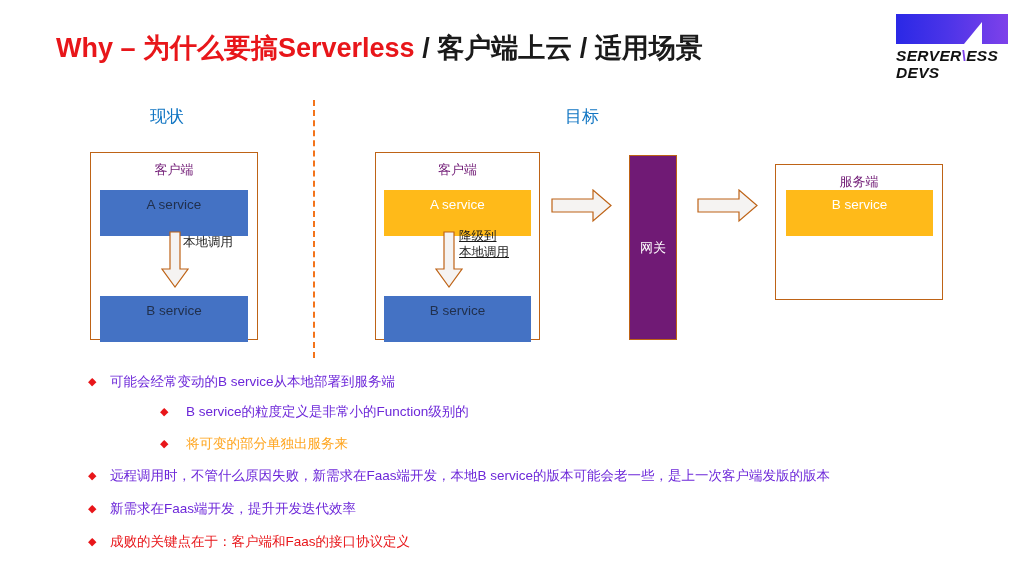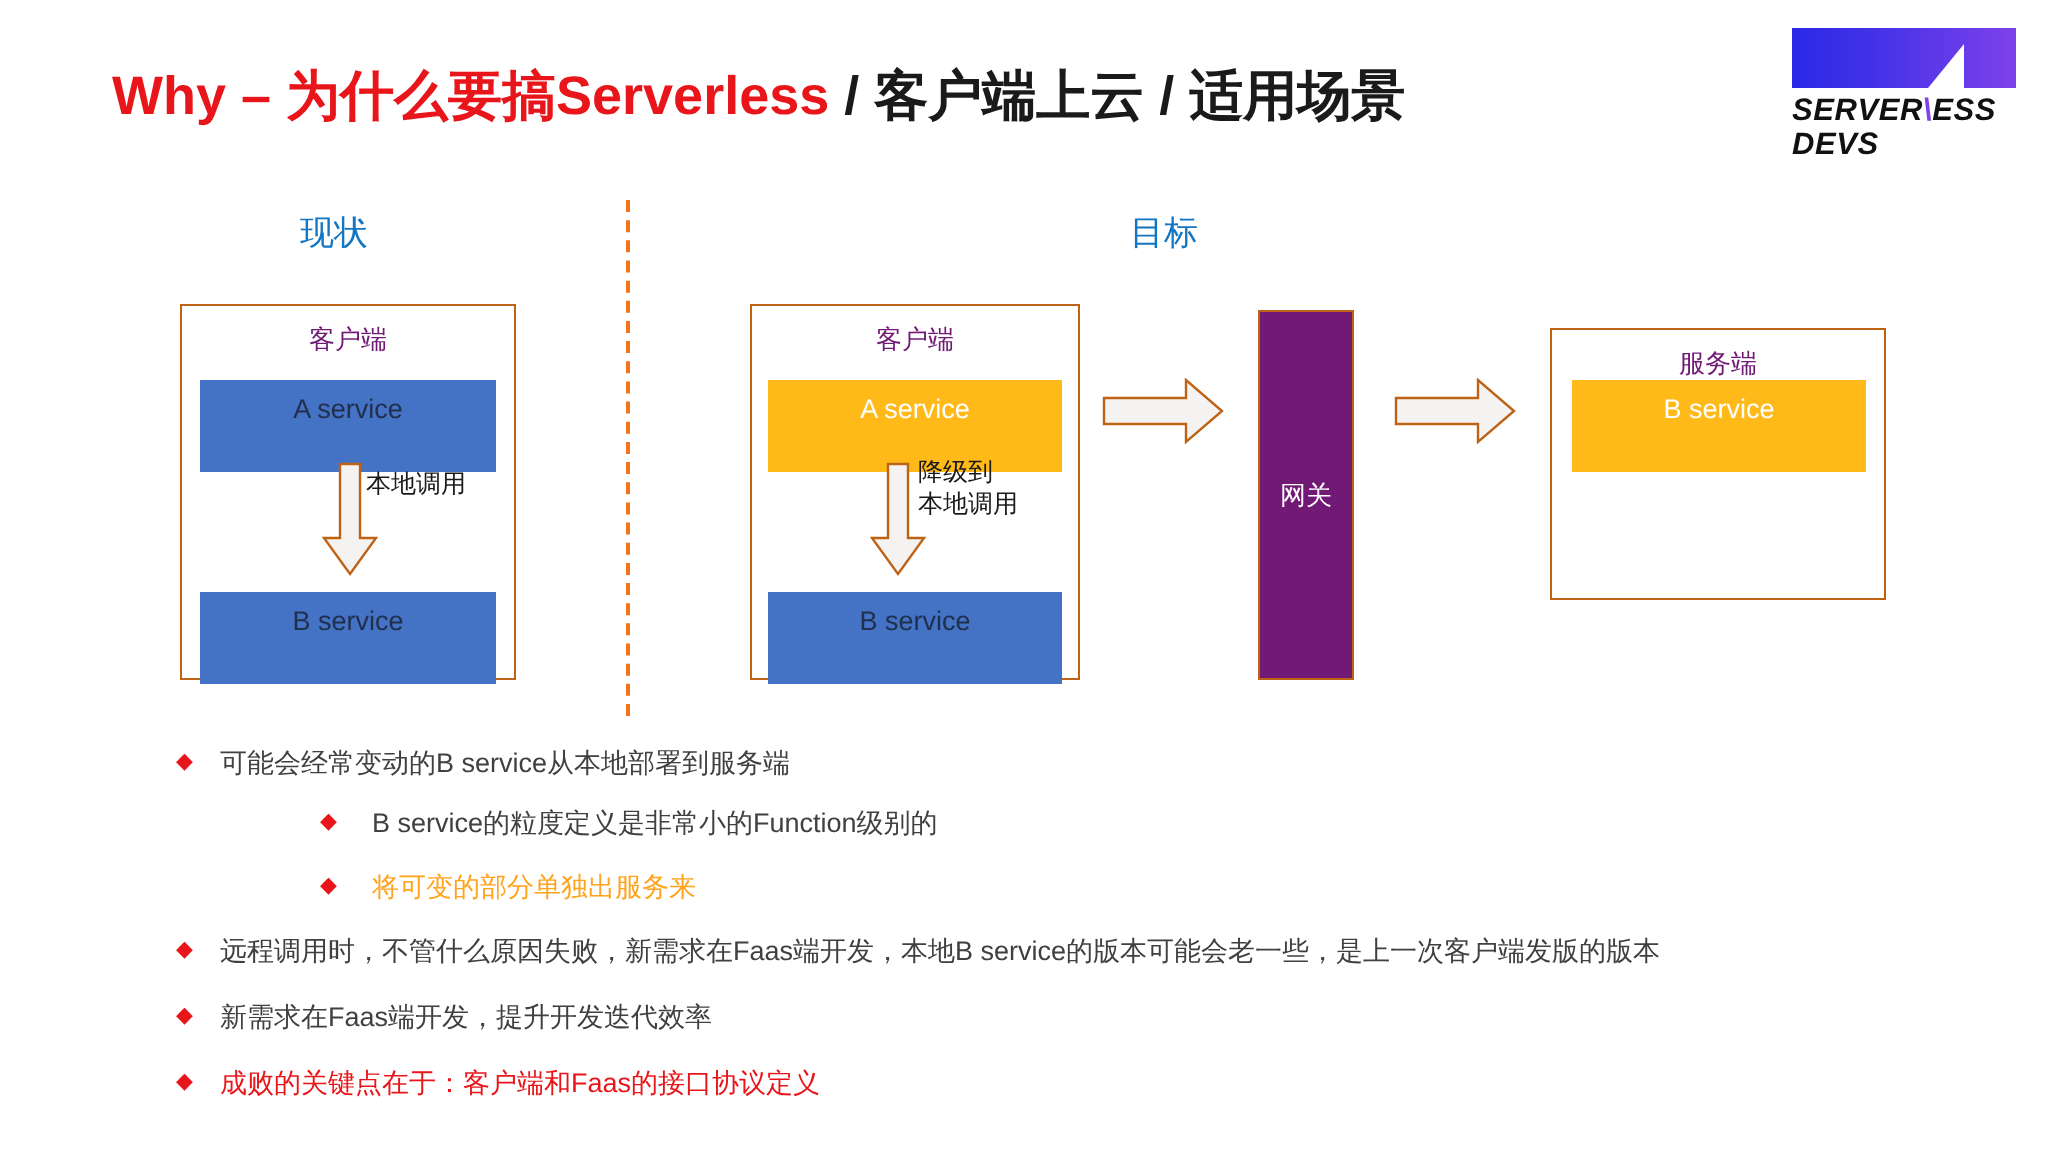--- a/index.html
+++ b/index.html
@@ -155,21 +155,21 @@
     color: #E8161A;
     font-size: 11px;
     line-height: 19px;
     width: 22px;
     flex: none;
   }
   .bullet-row.lvl2 .bullet-mark { width: 26px; }
   .bullet-text {
     font-size: 13.5px;
     line-height: 19px;
-    color: #404040;
+    color: #6d28d9;
   }
   .txt-orange { color: #FFA41C; }
   .txt-red    { color: #E8161A; }
 </style>
 </head>
 <body>
 
 <div class="slide-title">
   <span class="title-red">Why – 为什么要搞Serverless</span><span class="title-black"> / 客户端上云 / 适用场景</span>
 </div>
@@ -202,21 +202,21 @@
 <div class="svc-box svc-blue" style="left:100px; top:296px; width:148px;">B service</div>
 
 <div class="panel panel-mid">
   <div class="panel-title">客户端</div>
 </div>
 <div class="svc-box svc-orange" style="left:384px; top:190px; width:147px;">A service</div>
 
 <svg class="arrow-down" style="left:435px; top:231px;" width="28" height="58" viewBox="0 0 28 58">
   <polygon points="9,1 19,1 19,38 27,38 14,56 1,38 9,38" fill="#F5F3F2" stroke="#BE6316" stroke-width="1.2"></polygon>
 </svg>
-<div class="arrow-label" style="left:459px; top:228px;">
+<div class="arrow-label" style="left:459px; top:228px;text-decoration:underline;">
   <div>降级到</div>
   <div>本地调用</div>
 </div>
 
 <div class="svc-box svc-blue" style="left:384px; top:296px; width:147px;">B service</div>
 
 <svg class="arrow-right" style="left:551px; top:189px;" width="62" height="34" viewBox="0 0 62 34">
   <polygon points="1,10 42,10 42,1 60,16.5 42,32 42,23 1,23" fill="#F5F3F2" stroke="#BE6316" stroke-width="1.2"></polygon>
 </svg>
 

